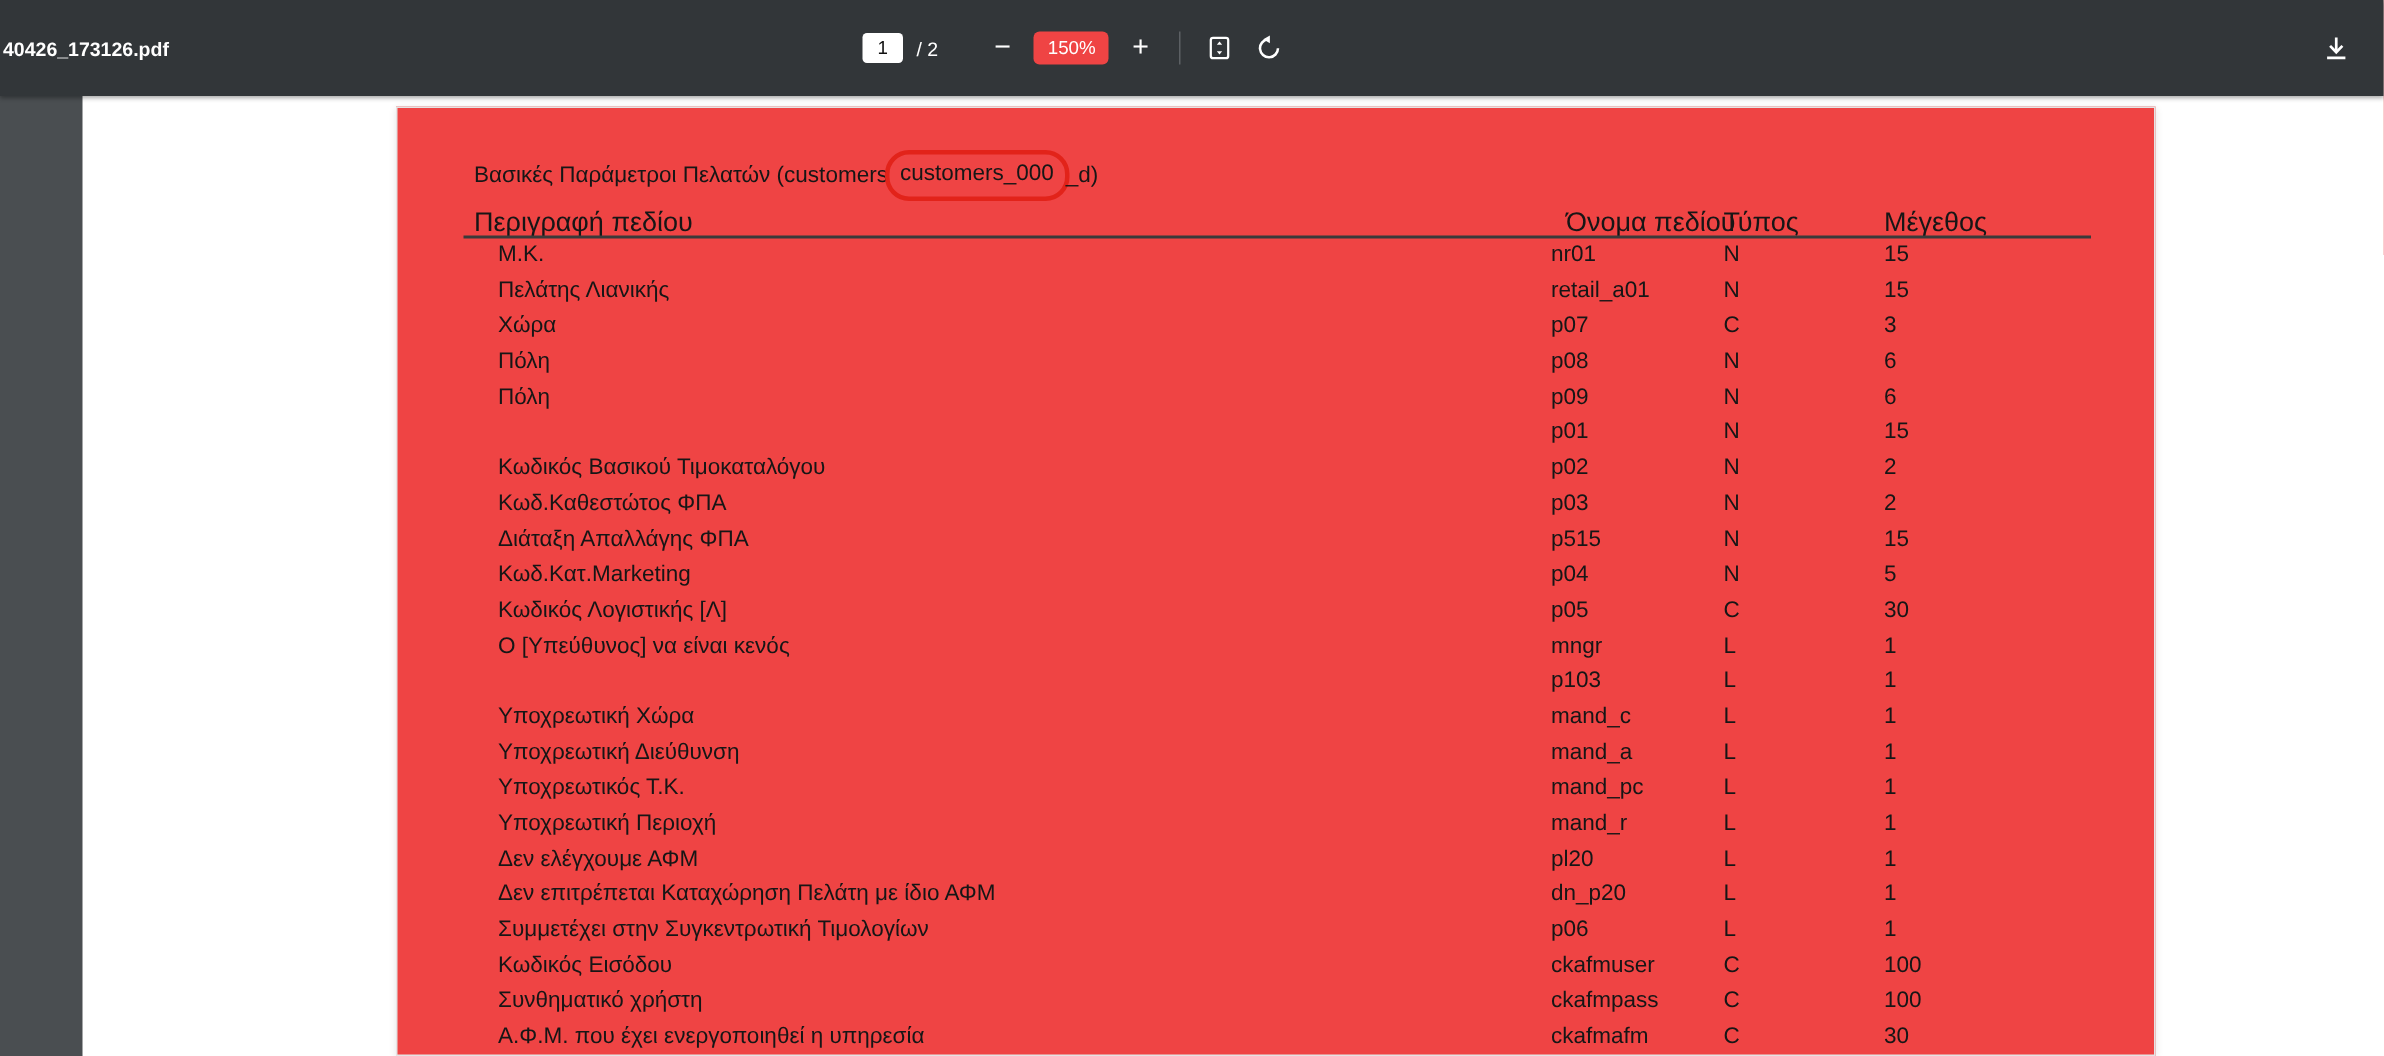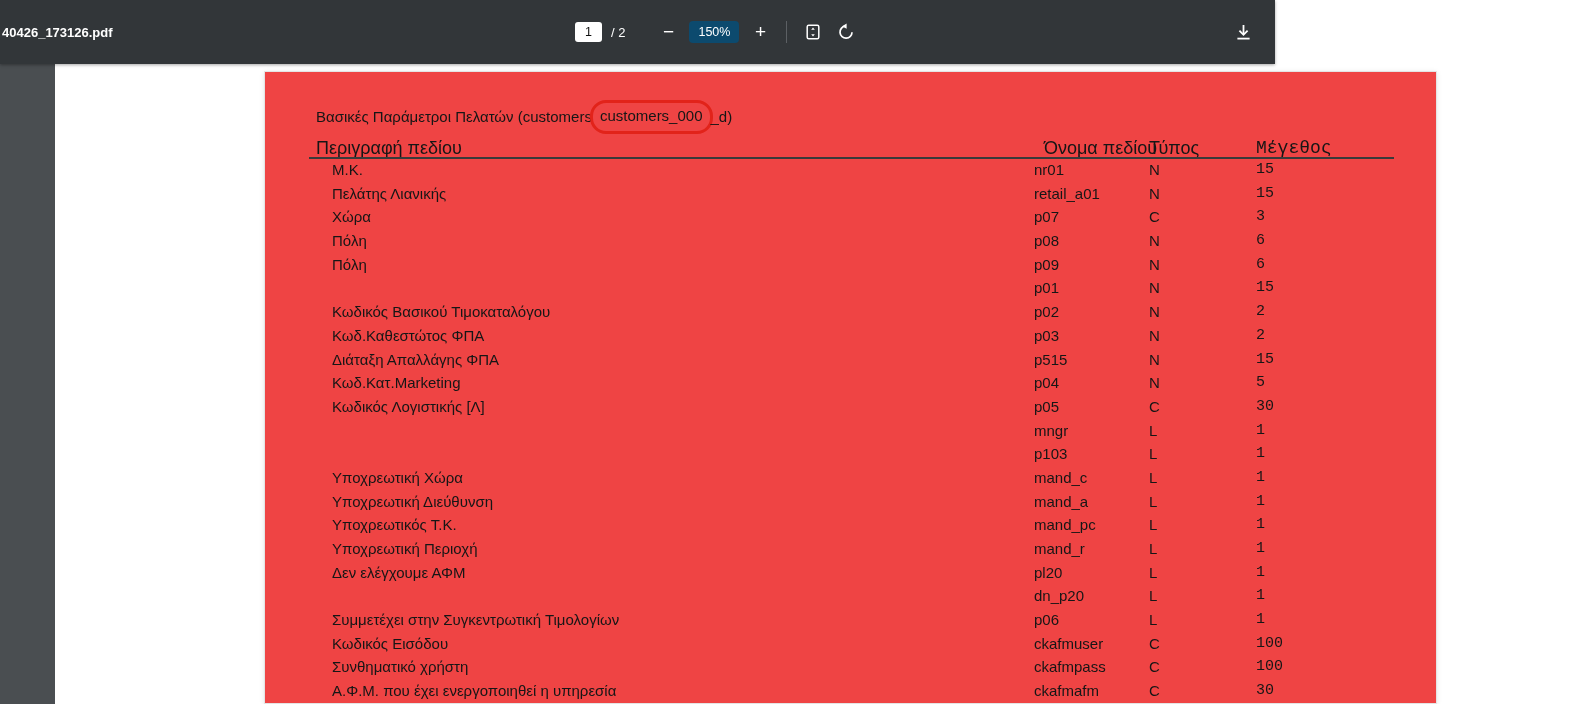--- a/index.html
+++ b/index.html
@@ -6,21 +6,21 @@
   html, body {
     margin: 0; padding: 0;
     width: 1589px; height: 704px;
     overflow: hidden;
     background: #ffffff;
     font-family: "Liberation Sans", sans-serif;
   }
 
   
   .toolbar {
-    position: absolute; top: 0; left: 0; width: 1275px; height: 64px;
+    position: absolute; top: 0; left: 0; width: 1589px; height: 64px;
     background: #323639;
     box-shadow: 0 1px 3px rgba(0,0,0,0.35);
     z-index: 10;
   }
   .filename {
     position: absolute; left: 2px; top: 0; height: 64px;
     display: flex; align-items: center;
     color: #ffffff; font-size: 13px; font-weight: bold;
     white-space: nowrap;
   }
@@ -36,21 +36,21 @@
   }
   .page-count { color: #ffffff; font-size: 13px; white-space: pre; }
   .tb-btn {
     min-width: 24px; height: 26px; border: none; background: transparent;
     color: #ffffff; display: flex; align-items: center; justify-content: center;
     font-size: 19px; cursor: pointer; padding: 0 2px;
     font-family: "Liberation Sans", sans-serif;
   }
   .zoom-out { margin-left: 22px; }
   .zoom-box {
-    background: #0c4a6e; color: #ffffff; font-size: 12.5px;
+    background: #ef4444; color: #ffffff; font-size: 12.5px;
     padding: 4px 9px; border-radius: 4px; cursor: pointer;
     display: flex; align-items: center;
   }
   .tb-divider { width: 1px; height: 22px; background: #5c6064; margin: 0 5px; }
   .icon-btn svg { display: block; }
 
   .download-btn {
     position: absolute; right: 20px; top: 19px;
   }
 
@@ -80,36 +80,36 @@
     border: 3px solid #e2231a;
     border-radius: 16px;
     padding: 1px 7px 3px 7px;
     margin: 16px -2px;
   }
 
   .hdr-cell { position: absolute; top: 66px; font-size: 18px; white-space: nowrap; }
   .hdr-desc { left: 51px; }
   .hdr-name { left: 779px; }
   .hdr-type { left: 884px; }
-  .hdr-size { left: 991px; font-family: Liberation Mono, monospace; }
+  .hdr-size { left: 991px; }
   .hdr-rule {
     position: absolute; top: 85px; left: 44px; width: 1085px; height: 1.5px;
     background: #3a3a3a;
   }
 
   .rows { position: absolute; top: 86px; left: 0; width: 1173px; }
   .trow { position: relative; height: 23.7px; }
   .trow span {
     position: absolute; top: 0; line-height: 23.7px; font-size: 15px;
     white-space: nowrap;
   }
   .c-desc { left: 67px; }
   .c-name { left: 769px; }
   .c-type { left: 884px; }
-  .c-size { left: 991px; font-family: Liberation Mono, monospace; }
+  .c-size { left: 991px; }
 </style>
 </head>
 <body>
 
 <div class="toolbar">
   <div class="filename">40426_173126.pdf</div>
 
   <div class="center-controls">
     <div class="page-box">1</div>
     <div class="page-count">/ 2</div>
@@ -237,20 +237,21 @@
       </div>
 
       <div class="trow">
         <span class="c-desc">Κωδικός Λογιστικής [Λ]</span>
         <span class="c-name">p05</span>
         <span class="c-type">C</span>
         <span class="c-size">30</span>
       </div>
 
       <div class="trow">
+        <span class="c-desc">Ο [Υπεύθυνος] να είναι κενός</span>
         <span class="c-name">mngr</span>
         <span class="c-type">L</span>
         <span class="c-size">1</span>
       </div>
 
       <div class="trow">
         <span class="c-name">p103</span>
         <span class="c-type">L</span>
         <span class="c-size">1</span>
       </div>
@@ -284,20 +285,21 @@
       </div>
 
       <div class="trow">
         <span class="c-desc">Δεν ελέγχουμε ΑΦΜ</span>
         <span class="c-name">pl20</span>
         <span class="c-type">L</span>
         <span class="c-size">1</span>
       </div>
 
       <div class="trow">
+        <span class="c-desc">Δεν επιτρέπεται Καταχώρηση Πελάτη με ίδιο ΑΦΜ</span>
         <span class="c-name">dn_p20</span>
         <span class="c-type">L</span>
         <span class="c-size">1</span>
       </div>
 
       <div class="trow">
         <span class="c-desc">Συμμετέχει στην Συγκεντρωτική Τιμολογίων</span>
         <span class="c-name">p06</span>
         <span class="c-type">L</span>
         <span class="c-size">1</span>

